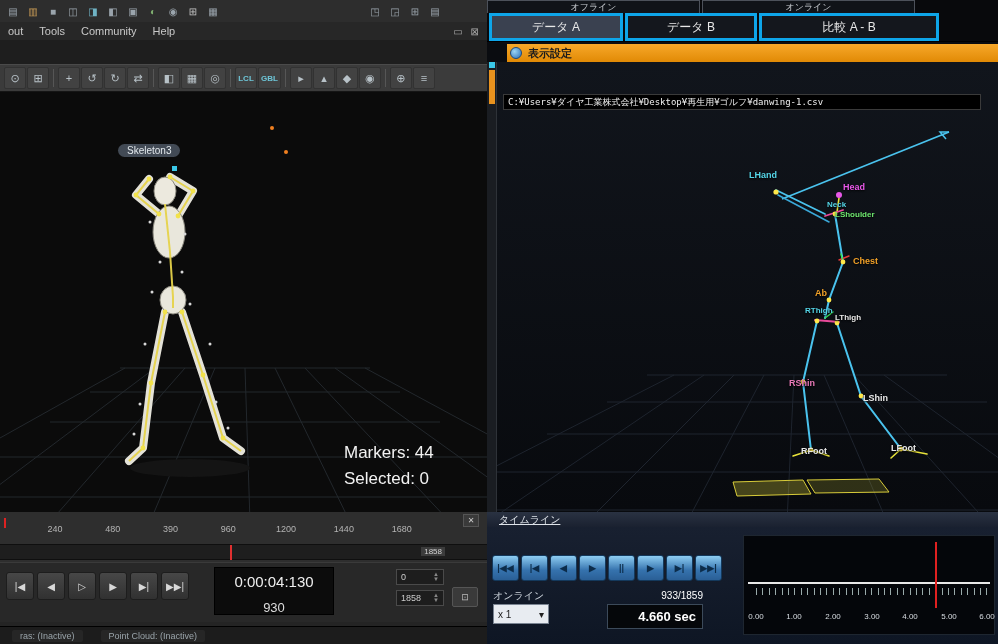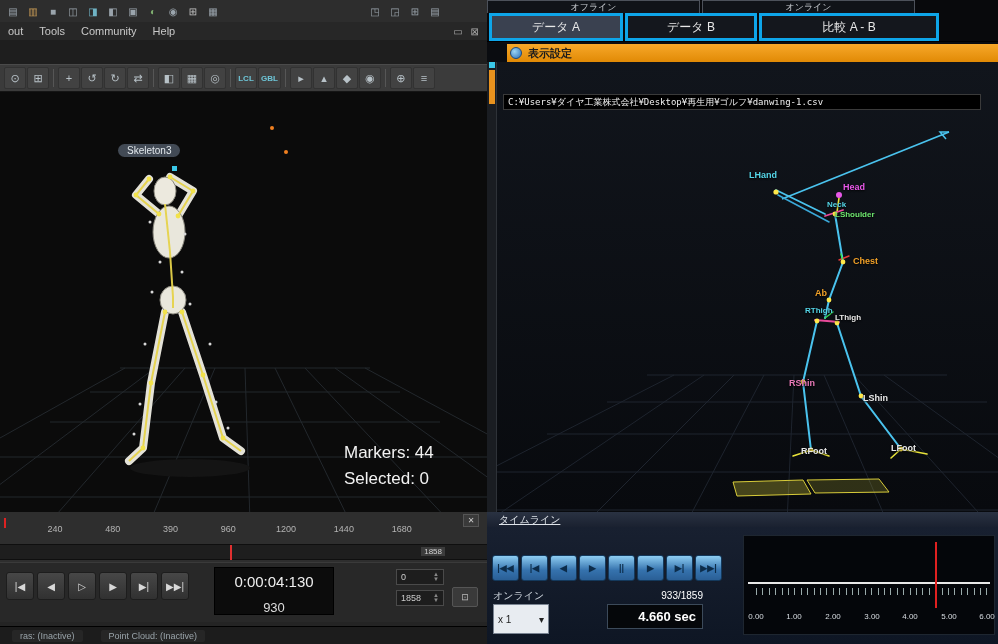--- a/index.html
+++ b/index.html
@@ -93,21 +93,21 @@
   .ra-timelinebar { position:absolute; left:0; top:512px; width:100%; height:15px;
                     background:linear-gradient(#2a3242,#1a2130); color:#dfe4ea; font-size:10px;
                     display:flex; align-items:center; padding-left:12px;text-decoration:underline; }
   .ra-transport { position:absolute; left:0; top:527px; width:100%; height:117px;
                   background:linear-gradient(#182030,#0e1624); }
   .rt-buttons { position:absolute; left:5px; top:28px; display:flex; gap:2px; }
   .rt-btn { width:27px; height:26px; background:linear-gradient(#8ecdf2,#3572ad 60%,#2a5f96);
             border:1px solid #14395c; border-radius:3px; color:#0c2c4a; font-weight:bold; font-size:9px;
             display:flex; align-items:center; justify-content:center; }
   .speed-label { position:absolute; left:6px; top:62px; font-size:10px; color:#cdd4dc; }
-  .speed-select { position:absolute; left:6px; top:77px; width:56px; height:30px; background:#e8ecf1;
+  .speed-select { position:absolute; left:6px; top:77px; width:56px; height:20px; background:#e8ecf1;
                   border:1px solid #7a8492; color:#222; font-size:10px; display:flex; align-items:center;
                   justify-content:space-between; padding:0 4px; }
   .frame-counter { position:absolute; left:138px; top:63px; width:78px; text-align:right; color:#fff; font-size:10px; }
   .time-display { position:absolute; left:120px; top:77px; width:96px; height:25px; background:#05070a;
                   border:1px solid #3c4a5a; color:#fff; font-size:13px; font-weight:bold;
                   display:flex; align-items:center; justify-content:flex-end; padding-right:6px; }
   .rt-ruler { position:absolute; left:256px; top:8px; width:252px; height:100px; background:#04060a; border:1px solid #1e2630; }
   .mid-line { position:absolute; left:4px; right:4px; top:46px; height:2px; background:#e8e8e8; }
   .ticks { position:absolute; left:12px; top:52px; width:232px; height:7px;
            background:repeating-linear-gradient(90deg,#9aa 0 1px,transparent 1px 6.4px); }

